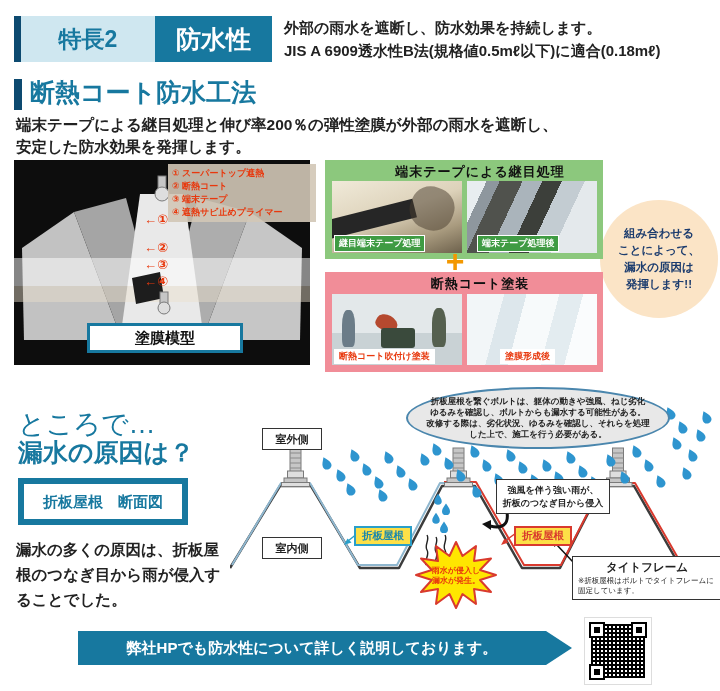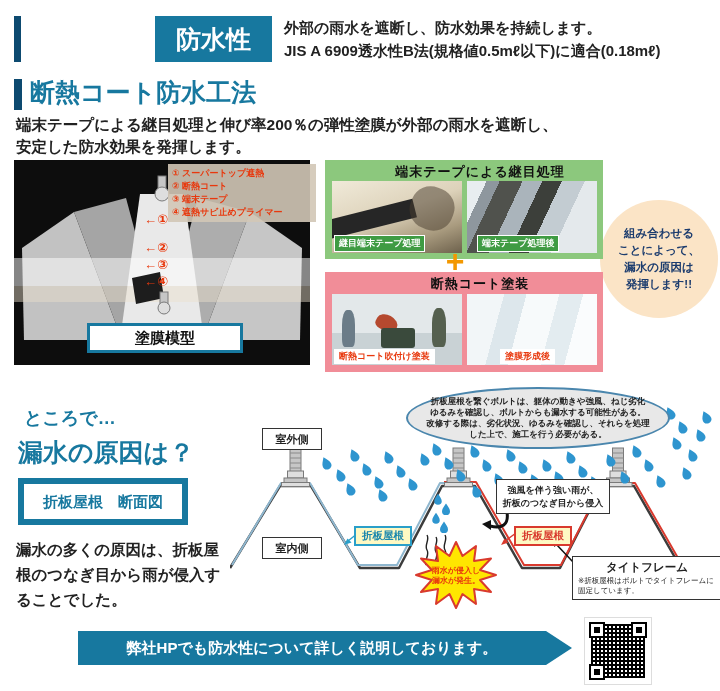--- a/index.html
+++ b/index.html
@@ -58,21 +58,21 @@
   .photo-spray .fig2{position:absolute;left:34%;top:30%;width:17%;height:22%;background:#b5492f;border-radius:50% 50% 30% 30%;transform:rotate(28deg);}
   .photo-spray .fig3{position:absolute;right:12%;top:20%;width:11%;height:55%;background:#55604f;border-radius:40% 40% 20% 20%;}
   .photo-coated{background:linear-gradient(105deg,#f2f6f8 0 25%,#dde7ec 25% 40%,#f7fafb 40% 62%,#e3ecf0 62% 78%,#fafcfd 78% 100%);}
 
   
   .note-circle{left:600px;top:200px;width:118px;height:118px;border-radius:50%;background:var(--cream);
     display:flex;flex-direction:column;justify-content:center;align-items:center;z-index:0;}
   .note-circle div{font-size:11.5px;font-weight:bold;color:var(--cream_text);line-height:1.5;white-space:nowrap;}
 
   
-  .cause-intro{left:24px;top:406px;color:var(--teal);font-size:18px;font-weight:bold;}
+  .cause-intro{left:18px;top:406px;color:var(--teal);font-size:27px;font-weight:normal;}
   .cause-question{left:18px;top:436px;color:var(--teal);font-size:25px;font-weight:bold;white-space:nowrap;}
   .cause-label{left:18px;top:478px;width:170px;height:47px;background:var(--teal);padding:0;}
   .cause-label-inner{position:absolute;left:6px;top:6px;right:6px;bottom:6px;background:#fff;
     color:var(--teal);font-size:15px;font-weight:bold;text-align:center;line-height:35px;white-space:nowrap;}
   .cause-desc{left:16px;top:538px;width:206px;font-size:15.5px;font-weight:600;line-height:1.6;color:#222;}
 
   
   .diagram-svg{left:230px;top:385px;}
   .ln-base{stroke:#3c3c3c;stroke-width:2.5;fill:none;stroke-linejoin:round;}
   .ln-blue{stroke:var(--roof_blue);stroke-width:2;fill:none;stroke-linejoin:round;}
@@ -83,21 +83,21 @@
   .squiggle{stroke:#222;stroke-width:1.4;fill:none;}
   .star-shape{fill:var(--yellow);stroke:var(--roof_red);stroke-width:2;stroke-linejoin:round;}
   .star-text{fill:var(--red);font-size:8px;font-weight:bold;text-anchor:middle;
     font-family:"Liberation Sans","DejaVu Sans",sans-serif;}
   .arr-black{stroke:#111;fill:none;}
   .bubble{left:406px;top:387px;width:260px;height:58px;border-radius:50%;background:#e8e8e8;
     border:2px solid #4a86ad;display:flex;flex-direction:column;justify-content:center;align-items:center;z-index:2;}
   .bubble div{font-size:8.5px;font-weight:600;line-height:1.3;color:#222;white-space:nowrap;}
   .side-box{width:58px;height:20px;background:#fff;border:1.5px solid #333;
     font-size:11px;font-weight:bold;text-align:center;line-height:20px;z-index:2;}
-  .roof-label{padding:1px 6px;background:#fef9c3;font-size:10.5px;font-weight:bold;white-space:nowrap;z-index:2;}
+  .roof-label{padding:1px 6px;background:#fde047;font-size:10.5px;font-weight:bold;white-space:nowrap;z-index:2;}
   .roof-label.blue{border:2px solid #2a9fc9;color:#1a87ad;}
   .roof-label.red{border:2px solid var(--roof_red);color:var(--roof_red);}
   .wind-box{left:496px;top:479px;width:104px;background:#fff;border:1.5px solid #333;
     padding:4px 4px;z-index:2;text-align:center;}
   .wind-box div{font-size:9px;font-weight:bold;line-height:1.4;white-space:nowrap;}
   .frame-box{left:572px;top:556px;width:138px;background:#fff;border:1.5px solid #333;
     padding:3px 5px;z-index:2;}
   .frame-title{font-size:11.5px;font-weight:bold;text-align:center;color:#222;}
   .frame-note{font-size:7.5px;line-height:1.35;color:#222;margin-top:1px;}
 
@@ -113,20 +113,21 @@
   .finder{position:absolute;width:12px;height:12px;border:2px solid #000;background:#fff;}
   .finder::after{content:"";position:absolute;left:3px;top:3px;right:3px;bottom:3px;background:#000;}
   .f1{left:4px;top:4px;} .f2{right:4px;top:4px;} .f3{left:4px;bottom:4px;}
 </style>
 </head>
 <body>
 
 <div id="page">
 
   <div class="abs feature-bar"></div>
+  <div class="abs feature-num">特長2</div>
   <div class="abs feature-name">防水性</div>
   <div class="abs header-text">
     <div>外部の雨水を遮断し、防水効果を持続します。</div>
     <div>JIS A 6909透水性B法(規格値0.5mℓ以下)に適合(0.18mℓ)</div>
   </div>
 
   <div class="abs method-bar"></div>
   <div class="abs method-title">断熱コート防水工法</div>
   <div class="abs method-desc">
     <div>端末テープによる継目処理と伸び率200％の弾性塗膜が外部の雨水を遮断し、</div>

